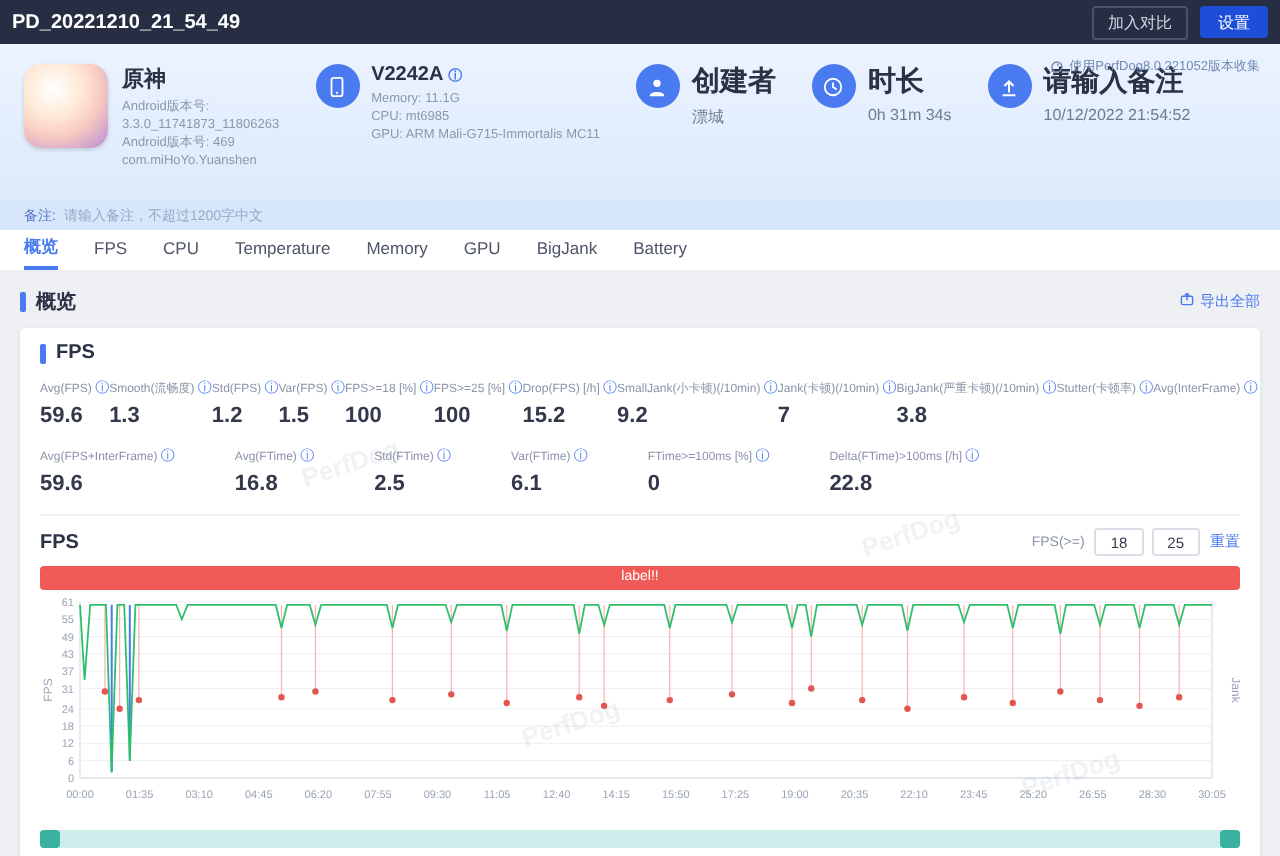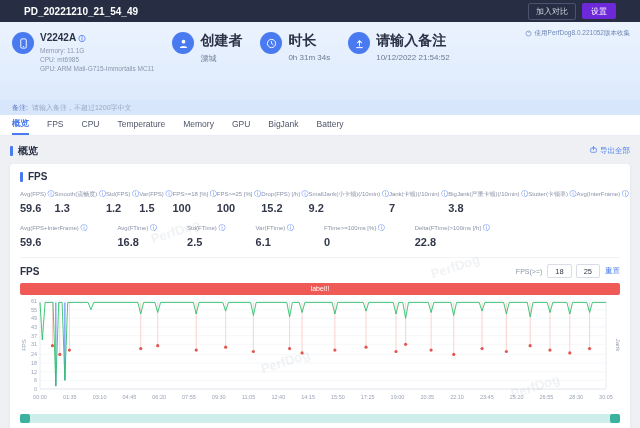--- a/index.html
+++ b/index.html
@@ -1,22 +1,22 @@
 <!DOCTYPE html>
 <html><head>
 <meta charset="utf-8">
 <style>
 *{box-sizing:border-box;margin:0;padding:0}
 html,body{width:640px;height:428px}
 body{font-family:"Liberation Sans",sans-serif;background:#eef0f4;overflow:hidden;position:relative}
-.topbar{height:22px;background:#272e43;display:flex;align-items:center;padding:0 24px}
+.topbar{height:22px;background:#272e43;display:flex;align-items:center;padding:0 6px}
 .topbar .ttl{font-size:10px;font-weight:bold;color:#fff}
 .sp{flex:1}
 .btn-ghost{font-size:8px;color:#cfd6e4;border:1px solid #4a5370;border-radius:2px;padding:2px 7px;background:transparent;margin-right:6px;cursor:pointer;font-family:Liberation Mono, monospace}
-.btn-primary{font-size:8px;color:#fff;background:#6d28d9;border:none;border-radius:2px;padding:2.5px 9px;cursor:pointer;font-family:Liberation Sans, sans-serif}
+.btn-primary{font-size:8px;color:#fff;background:#1d4ed8;border:none;border-radius:2px;padding:2.5px 9px;cursor:pointer;font-family:Liberation Sans, sans-serif}
 .header{height:78px;background:linear-gradient(180deg,#ebf3fe 0%,#ddeafc 100%);display:flex;align-items:flex-start;padding:10px 10px 0 12px;position:relative;gap:18px}
 .hblock{display:flex;align-items:flex-start}
 .game-icon{width:42px;height:42px;border-radius:9px;background:radial-gradient(circle at 35% 30%,#ffffff 0%,#ffe9d6 35%,#f7c9c0 60%,#b88bd6 100%);box-shadow:0 1px 2px rgba(0,0,0,.15);margin-right:7px;flex:none}
 .gname{font-size:11px;font-weight:bold;color:#2b3246;margin-bottom:2px}
 .sm{font-size:6.5px;color:#8b98ad;line-height:9px;white-space:nowrap}
 .icirc{width:22px;height:22px;border-radius:50%;background:#4a7af0;display:flex;align-items:center;justify-content:center;margin-right:6px;flex:none}
 .btitle{font-size:10px;font-weight:bold;color:#2b3246;margin-bottom:2px}
 .blabel{font-size:14px;font-weight:bold;color:#2b3246;margin-bottom:3px}
 .bval{font-size:8px;color:#6d7a91;white-space:nowrap}
 .info{color:#4a7af0;font-size:7px;cursor:pointer}
@@ -54,20 +54,30 @@
 <body>
 
 <div class="topbar">
   <span class="ttl">PD_20221210_21_54_49</span>
   <span class="sp"></span>
   <button class="btn-ghost">加入对比</button>
   <button class="btn-primary">设置</button>
 </div>
 
 <div class="header">
+  <div class="hblock">
+    <div class="game-icon"></div>
+    <div>
+      <div class="gname">原神</div>
+      <div class="sm">Android版本号:</div>
+      <div class="sm">3.3.0_11741873_11806263</div>
+      <div class="sm">Android版本号: 469</div>
+      <div class="sm">com.miHoYo.Yuanshen</div>
+    </div>
+  </div>
 
   <div class="hblock">
     <div class="icirc">
       <svg width="11" height="11" viewBox="0 0 12 12">
           <rect x="3" y="1" width="6" height="10" rx="1.2" fill="none" stroke="#fff" stroke-width="1"></rect>
           <circle cx="6" cy="9.2" r="0.6" fill="#fff"></circle>
         </svg>
     </div>
     <div>
       <div class="btitle"><span>V2242A</span> <span class="info">ⓘ</span></div>

